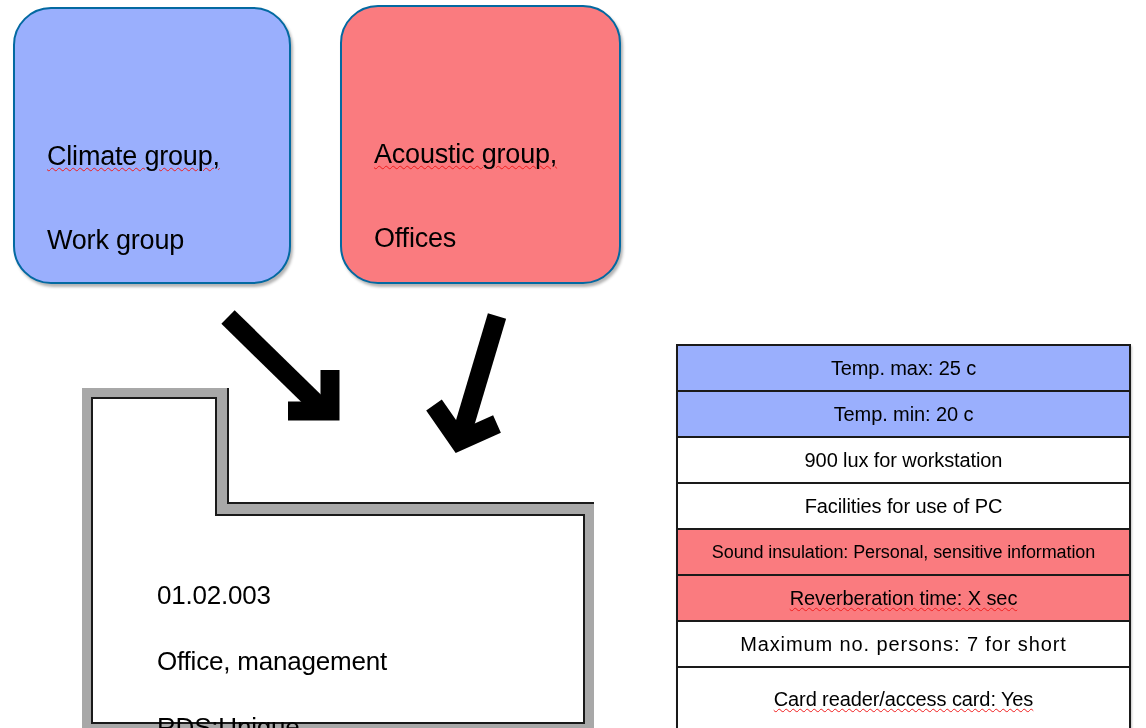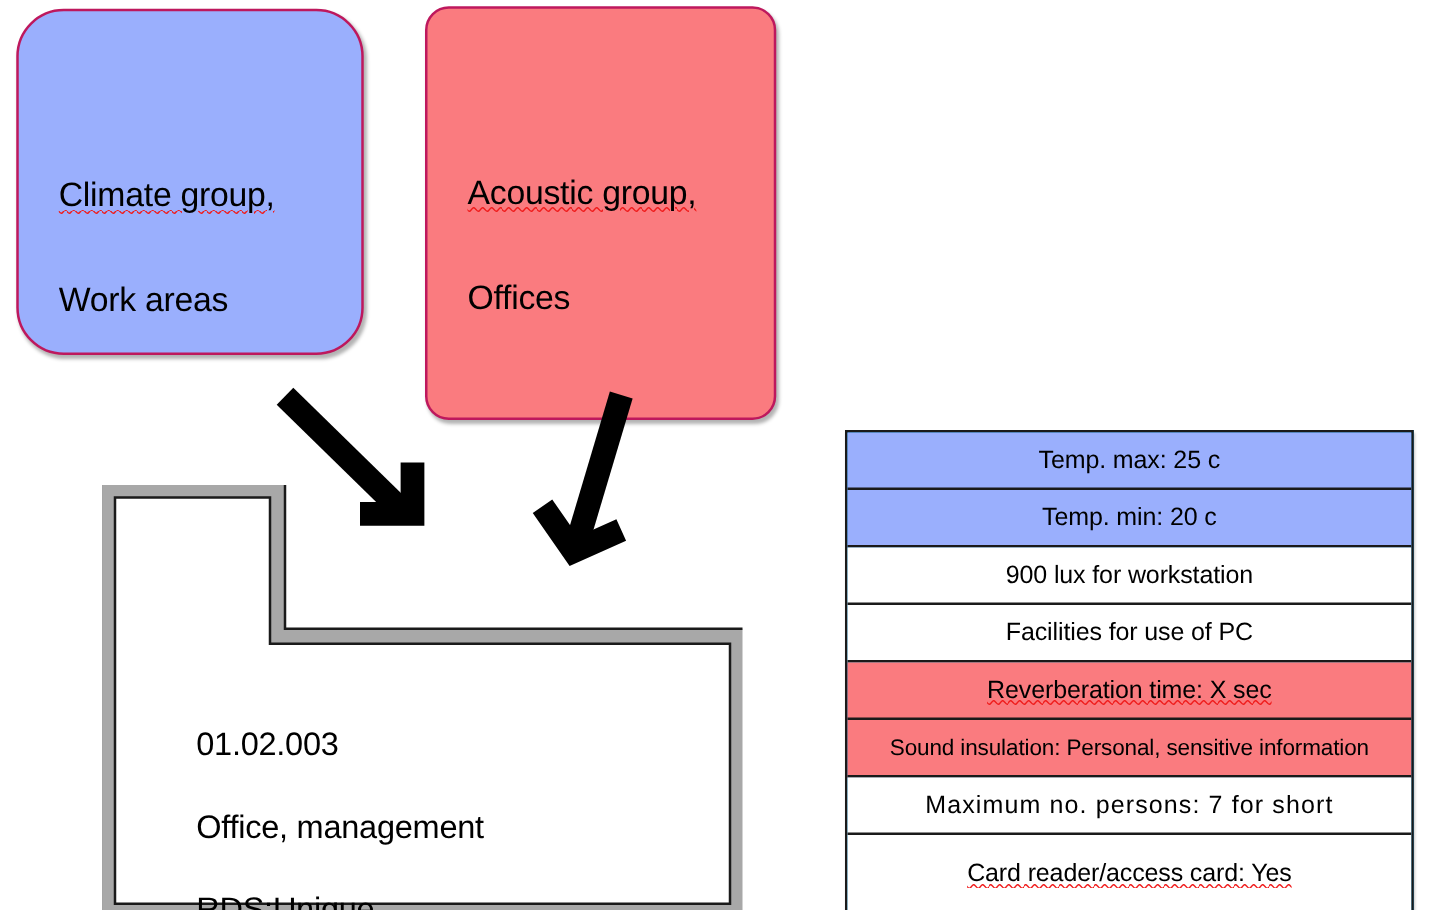--- a/index.html
+++ b/index.html
@@ -16,38 +16,37 @@
     width: 1146px;
     height: 728px;
     overflow: hidden;
     background: #ffffff;
   }
 
   
   .group-box {
     position: absolute;
     box-sizing: border-box;
-    border: 2px solid #be185d;
+    border: 2px solid #0369a1;
     border-radius: 38px;
     box-shadow: 2px 3px 3px rgba(0,0,0,0.30);
   }
   #climate-box {
     left: 13px;
     top: 7px;
     width: 278px;
     height: 277px;
     background: #9AAFFD;
   }
   #acoustic-box {
     left: 340px;
     top: 5px;
     width: 281px;
-    height: 331px;
+    height: 279px;
     background: #FA7B7F;
-    border-radius: 19px;
   }
   .group-label {
     position: absolute;
     left: 32px;
     top: 84px;
     font-size: 27px;
     line-height: 42px;
     color: #000000;
     white-space: pre-line;
     letter-spacing: -0.2px;
@@ -136,21 +135,21 @@
   .req-text.spaced { letter-spacing: 0.9px; }
 </style>
 </head>
 <body>
 
 <div id="canvas">
 
   <div class="group-box" id="climate-box">
     <div class="group-label">
       <span class="sp-red">Climate group,</span><br>
-      <span>Work areas</span>
+      <span>Work group</span>
     </div>
   </div>
 
   <div class="group-box" id="acoustic-box">
     <div class="group-label">
       <span class="sp-red">Acoustic group,</span><br>
       <span>Offices</span>
     </div>
   </div>
 
@@ -195,27 +194,27 @@
 
     <div class="req-row">
       <span class="req-text">900 lux for workstation</span>
     </div>
 
     <div class="req-row">
       <span class="req-text">Facilities for use of PC</span>
     </div>
 
     <div class="req-row red">
+      <span class="req-text small">Sound insulation: Personal, sensitive information</span>
+    </div>
+
+    <div class="req-row red">
       <span class="req-text sp-red">Reverberation time: X sec</span>
     </div>
 
-    <div class="req-row red">
-      <span class="req-text small">Sound insulation: Personal, sensitive information</span>
-    </div>
-
     <div class="req-row">
       <span class="req-text spaced">Maximum no. persons: 7 for short</span>
     </div>
 
     <div class="req-row">
       <span class="req-text sp-red">Card reader/access card: Yes</span>
     </div>
 
   </div>
 

